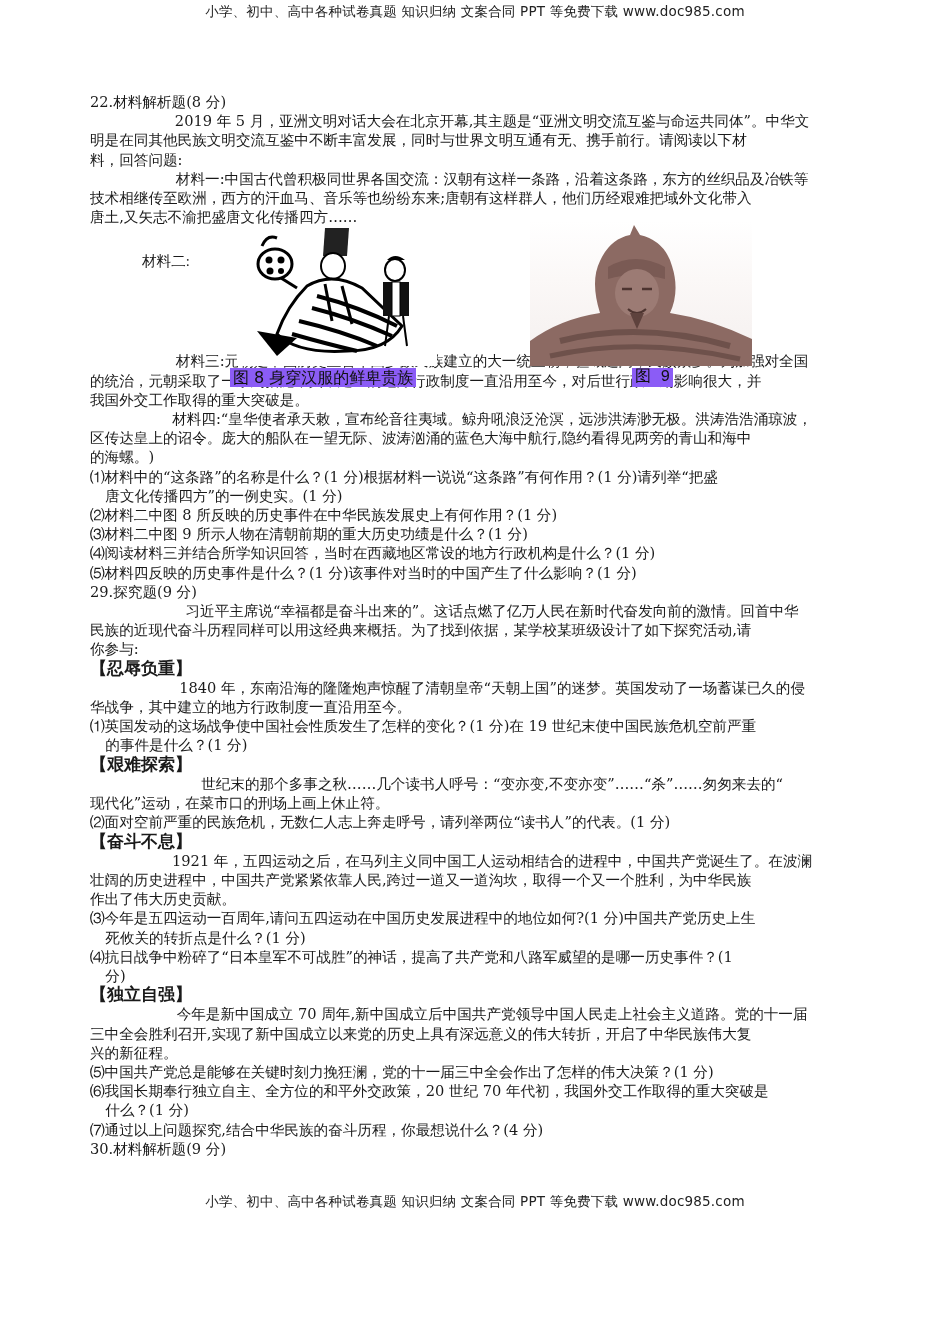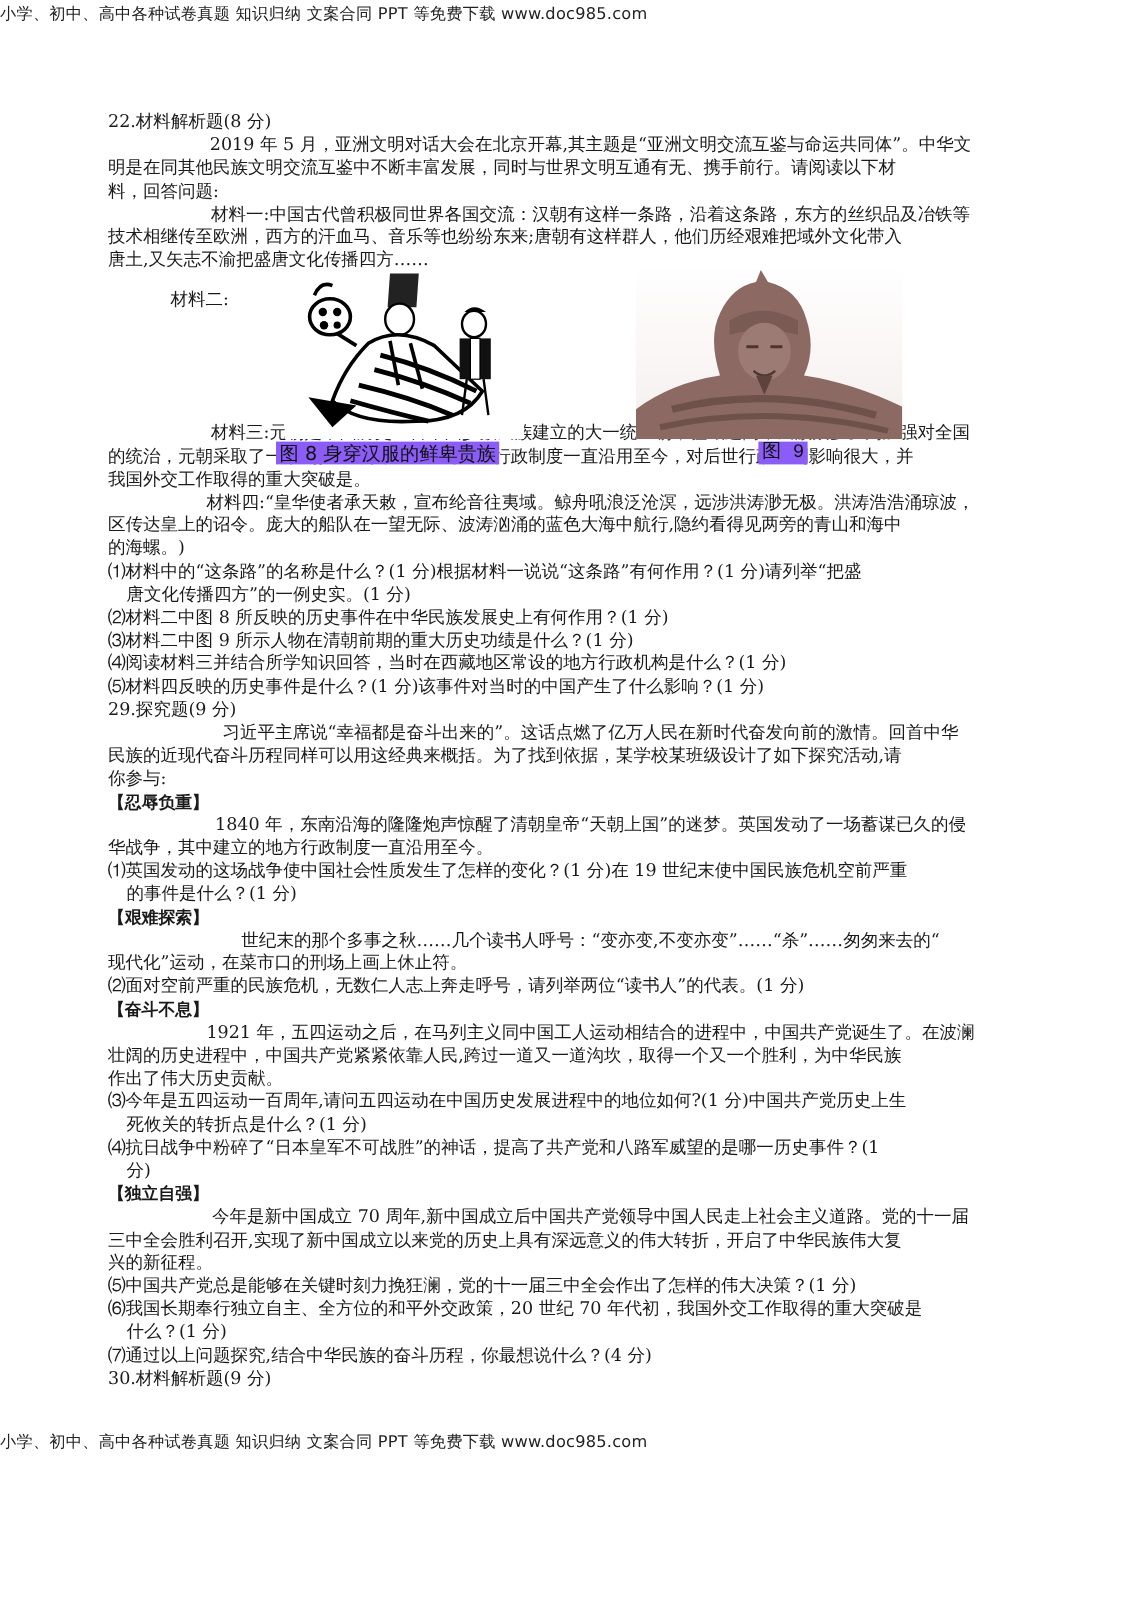--- a/index.html
+++ b/index.html
@@ -1,28 +1,28 @@
 <!DOCTYPE html>
 <html><head>
   <meta charset="utf-8">
   <style>
     html, body { margin: 0; padding: 0; background: #ffffff; }
     body { width: 950px; height: 1344px; position: relative; overflow: hidden;
            font-family: "DejaVu Serif", "Liberation Serif", serif; color: #1a1a1a; }
-    .hdr, .ftr { position: absolute; left: 0; width: 950px; text-align: left;
+    .hdr, .ftr { position: absolute; left: 0; width: 950px; text-align: center;
                  font-family: "DejaVu Sans", "Liberation Sans", sans-serif; font-size: 13.5px; color: #222; letter-spacing: 0.2px; }
     .hdr { top: 3px; }
     .ftr { top: 1193px; }
     .page { position: absolute; left: 90px; top: 92px; width: 775px; font-size: 14.6px; line-height: 19.2px; }
     .line { white-space: nowrap; }
     .ind { text-indent: 2em; text-align: center; }
     .hang { padding-left: 1.05em; }
-    .sec { font-family: Liberation Sans, sans-serif; font-weight: bold; font-size: 14px; }
+    .sec { font-family: Liberation Serif, serif; font-weight: bold; font-size: 17px; }
     .fig-row { position: relative; height: 125px; }
-    .mat2 { position: absolute; left: 52px; top: 14px; }
+    .mat2 { position: absolute; left: 52px; top: 26px; font-family: Liberation Serif, serif; }
     .fig8 { position: absolute; left: 147px; top: 0px; width: 200px; height: 140px; }
     .fig9 { position: absolute; left: 440px; top: -5px; width: 222px; height: 145px;
             background: linear-gradient(180deg, #ffffff 0%, #fbf8f7 40%, #f4efee 100%); overflow: hidden; }
     .cap { position: absolute; font-family: "DejaVu Sans", "Liberation Sans", sans-serif; font-size: 16px; background: #8b5cf6; padding: 0 3px; color: #111; }
     .cap8 { left: 140px; top: 276px; }
     .cap9 { left: 542px; top: 276px; font-family: Liberation Mono, monospace; }
   </style>
 </head>
 <body>
 

